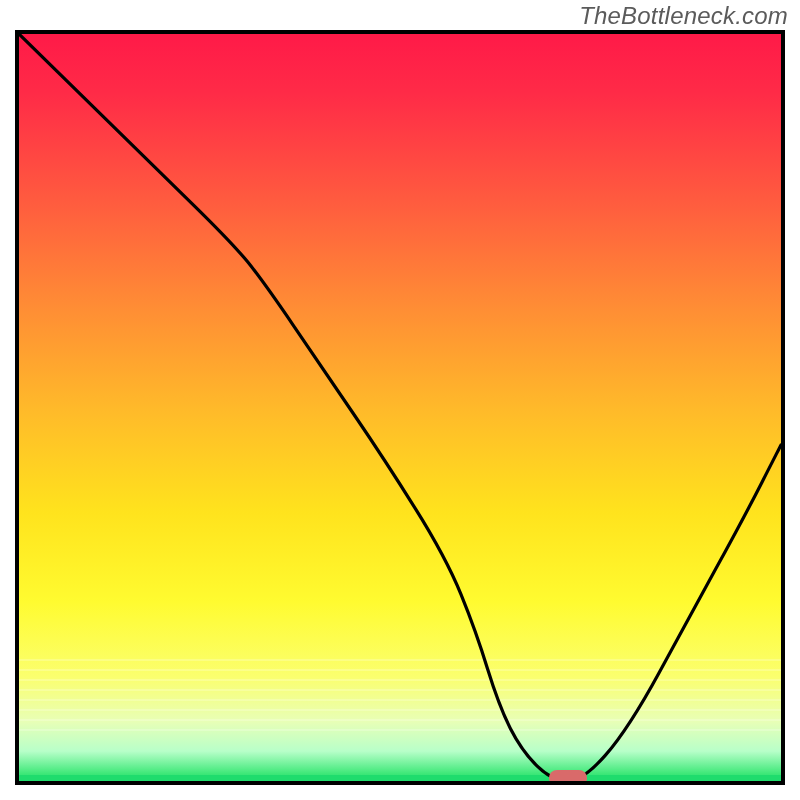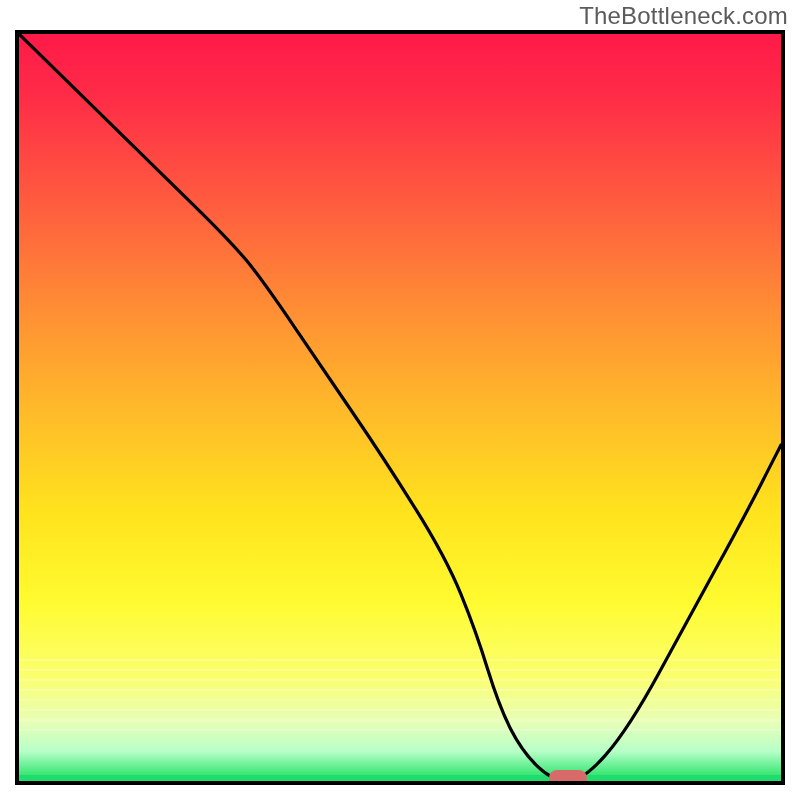--- a/index.html
+++ b/index.html
@@ -7,20 +7,21 @@
     padding: 0;
     width: 800px;
     height: 800px;
     background: #ffffff;
     font-family: Arial, Helvetica, sans-serif;
   }
   .stage {
     position: relative;
     width: 800px;
     height: 800px;
+    font-style: italic;
   }
   .watermark {
     position: absolute;
     top: 2px;
     right: 12px;
     font-size: 24px;
     font-weight: 400;
     color: #5b5b5b;
     letter-spacing: 0.2px;
   }

